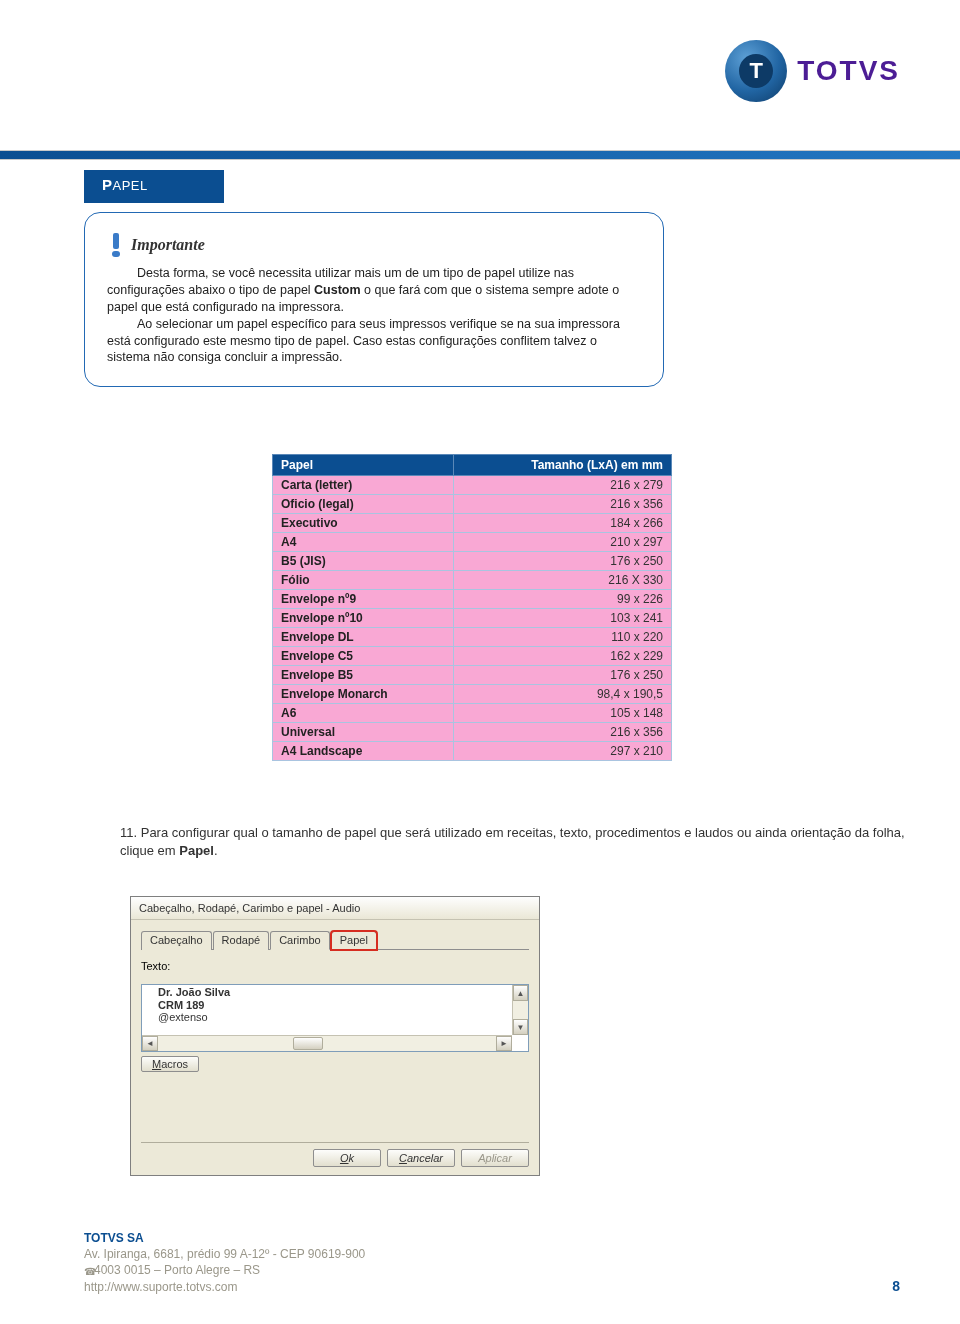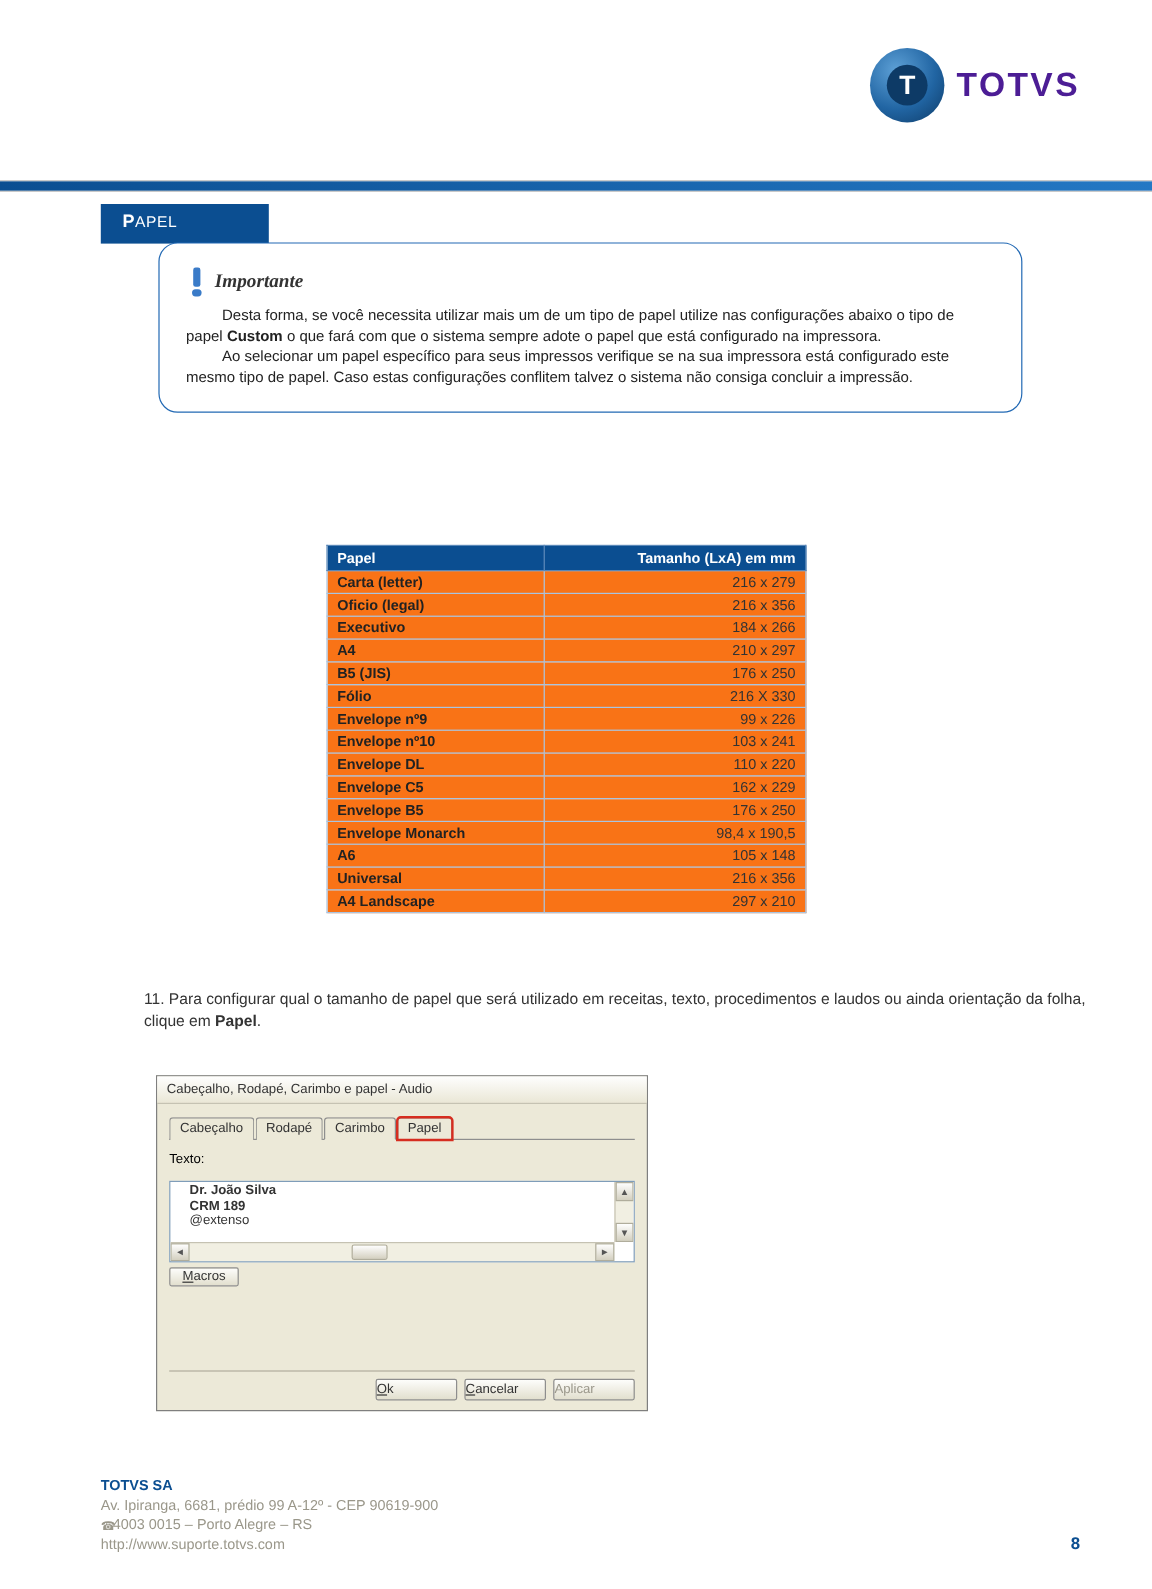--- a/index.html
+++ b/index.html
@@ -69,28 +69,27 @@
     font-weight: 400;
     letter-spacing: 0.5px;
     padding: 6px 18px 10px 18px;
     width: 140px;
   }
   .section-tab .cap { font-size: 15px; font-weight: 600; }
 
   
   .callout {
     position: absolute;
-    top: 202px;
+    top: 212px;
     left: 84px;
-    width: 720px;
+    width: 580px;
     border: 1px solid #2269b4;
     border-radius: 16px;
     padding: 18px 22px 20px 22px;
     background: #fff;
-    margin-left: 48px;
   }
   .callout-header {
     display: flex;
     align-items: center;
     gap: 6px;
     margin-bottom: 6px;
   }
   .exclaim-icon {
     width: 18px; height: 28px;
     position: relative;
@@ -143,21 +142,21 @@
     color: #fff;
     text-align: left;
     padding: 3px 8px;
     font-weight: 700;
     border: 1px solid #5a88b8;
   }
   .paper-table th.right { text-align: right; }
   .paper-table td {
     border: 1px solid #a9c4e0;
     padding: 2px 8px;
-    background: #f97316;
+    background: #f9a8d4;
   }
   .paper-table td.name { font-weight: 700; color: #222; }
   .paper-table td.size { text-align: right; }
 
   
   .step11 {
     position: absolute;
     top: 824px;
     left: 84px;
     width: 792px;
@@ -270,22 +269,24 @@
   }
   .hr { border-top: 1px solid #b0ad9c; margin: 70px 0 6px 0; }
   .dialog-buttons {
     display: flex; justify-content: flex-end; gap: 6px;
   }
   .dlg-btn {
     border: 1px solid #8e8e8e;
     background: linear-gradient(to bottom,#fdfdfb,#e2dfce);
     padding: 2px 0;
     width: 68px;
+    text-align: center;
     font-size: 11px;
     border-radius: 2px;
+    font-style: italic;
   }
   .dlg-btn.dis { color: #9a978a; }
 
   
   .footer {
     position: absolute;
     top: 1230px;
     left: 84px;
     font-size: 12px;
     color: #9a978a;

